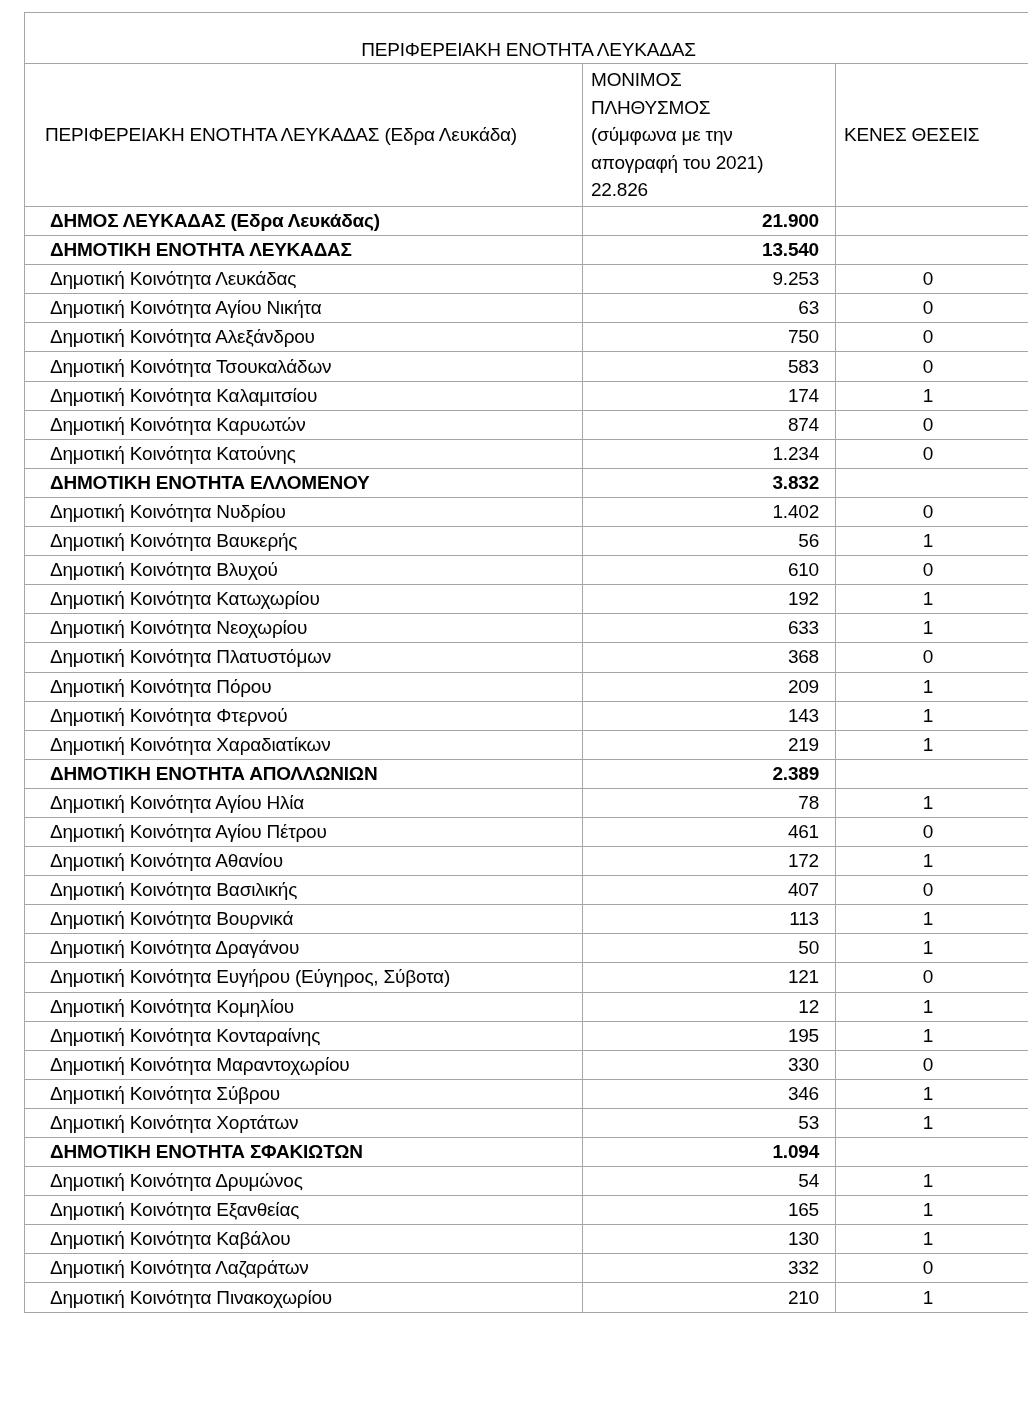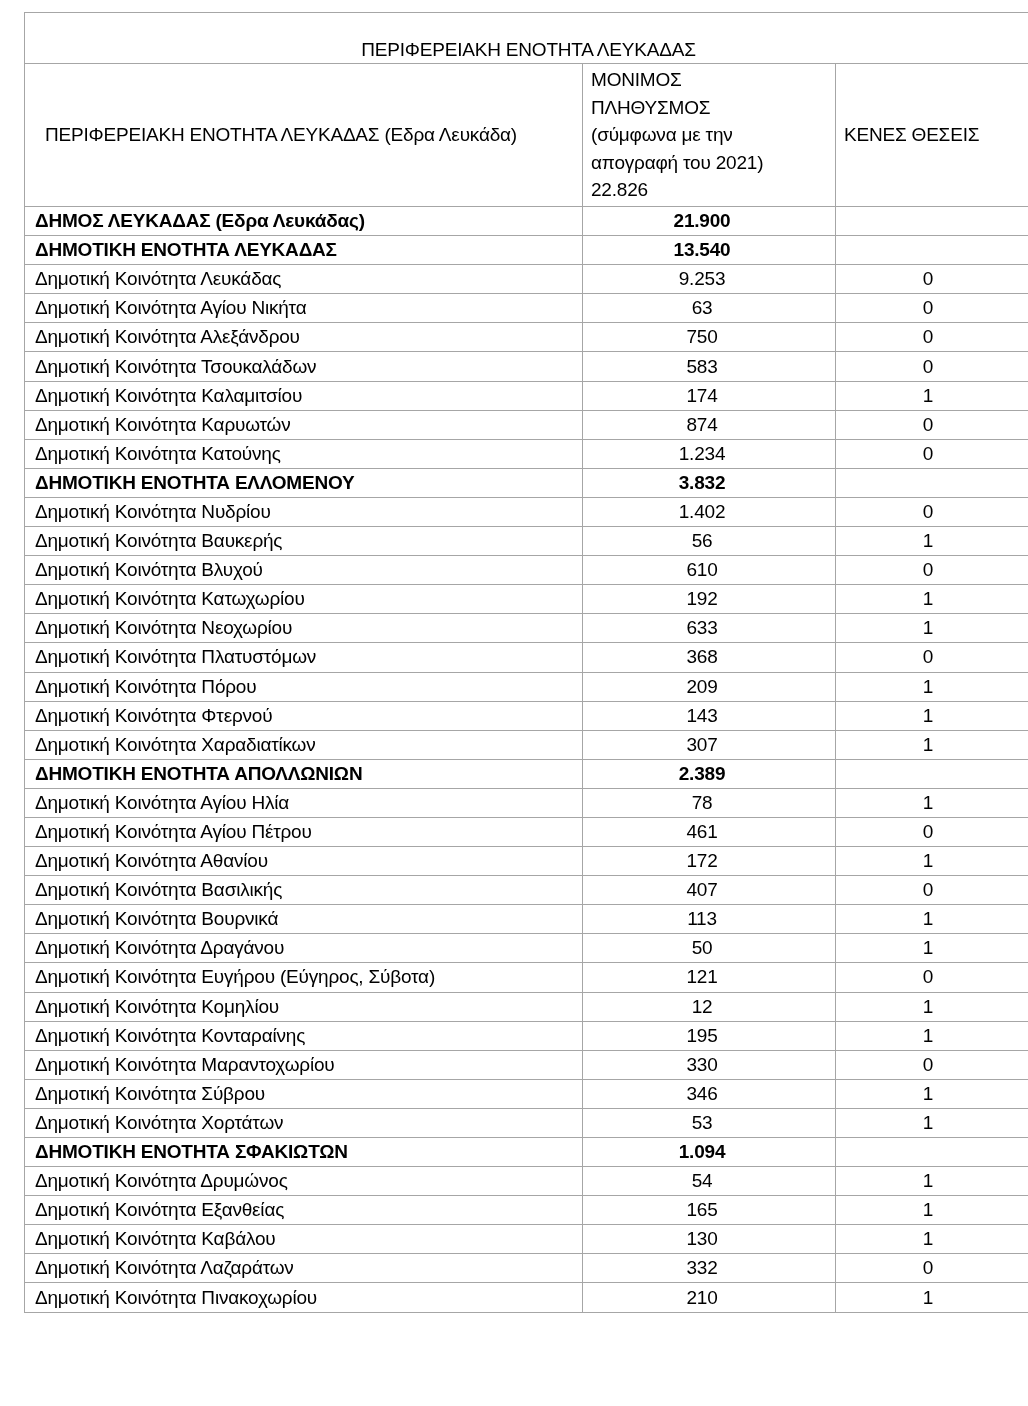--- a/index.html
+++ b/index.html
@@ -7,22 +7,22 @@
   table {
     position: absolute; left: 24px; top: 12px;
     width: 1008px; border-collapse: collapse; table-layout: fixed;
     font-size: 19px; letter-spacing: -0.2px;
   }
   td { border: 1px solid #a6a6a6; padding: 0 8px; height: 28.1px; line-height: 28px; white-space: nowrap; overflow: hidden; }
   col.c1 { width: 558px; } col.c2 { width: 253px; } col.c3 { width: 197px; }
   tr.title td { height: 50px; text-align: center; vertical-align: bottom; padding-bottom: 0; line-height: 26px; }
   tr.head td { height: 142px; text-align: left; line-height: 27.5px; white-space: normal; }
   tr.head td.h1 { text-align: left; padding-left: 20px; }
-  td.name { padding-left: 10px; }
-  td.pop { text-align: center; padding-right: 22px; }
+  td.name { padding-left: 25px; }
+  td.pop { text-align: right; padding-right: 16px; }
   td.vac { text-align: center; padding-right: 20px; }
   tr.bold td { font-weight: bold; }
   .hl { display: block; }
 </style>
 </head>
 <body>
 
 <table>
   <colgroup>
       <col class="c1">
@@ -129,21 +129,21 @@
         <td class="pop">209</td>
         <td class="vac">1</td>
       </tr>
       <tr>
         <td class="name">Δημοτική Κοινότητα Φτερνού</td>
         <td class="pop">143</td>
         <td class="vac">1</td>
       </tr>
       <tr>
         <td class="name">Δημοτική Κοινότητα Χαραδιατίκων</td>
-        <td class="pop">307</td>
+        <td class="pop">219</td>
         <td class="vac">1</td>
       </tr>
       <tr class="bold">
         <td class="name">ΔΗΜΟΤΙΚΗ ΕΝΟΤΗΤΑ ΑΠΟΛΛΩΝΙΩΝ</td>
         <td class="pop">2.389</td>
         <td class="vac"></td>
       </tr>
       <tr>
         <td class="name">Δημοτική Κοινότητα Αγίου Ηλία</td>
         <td class="pop">78</td>

